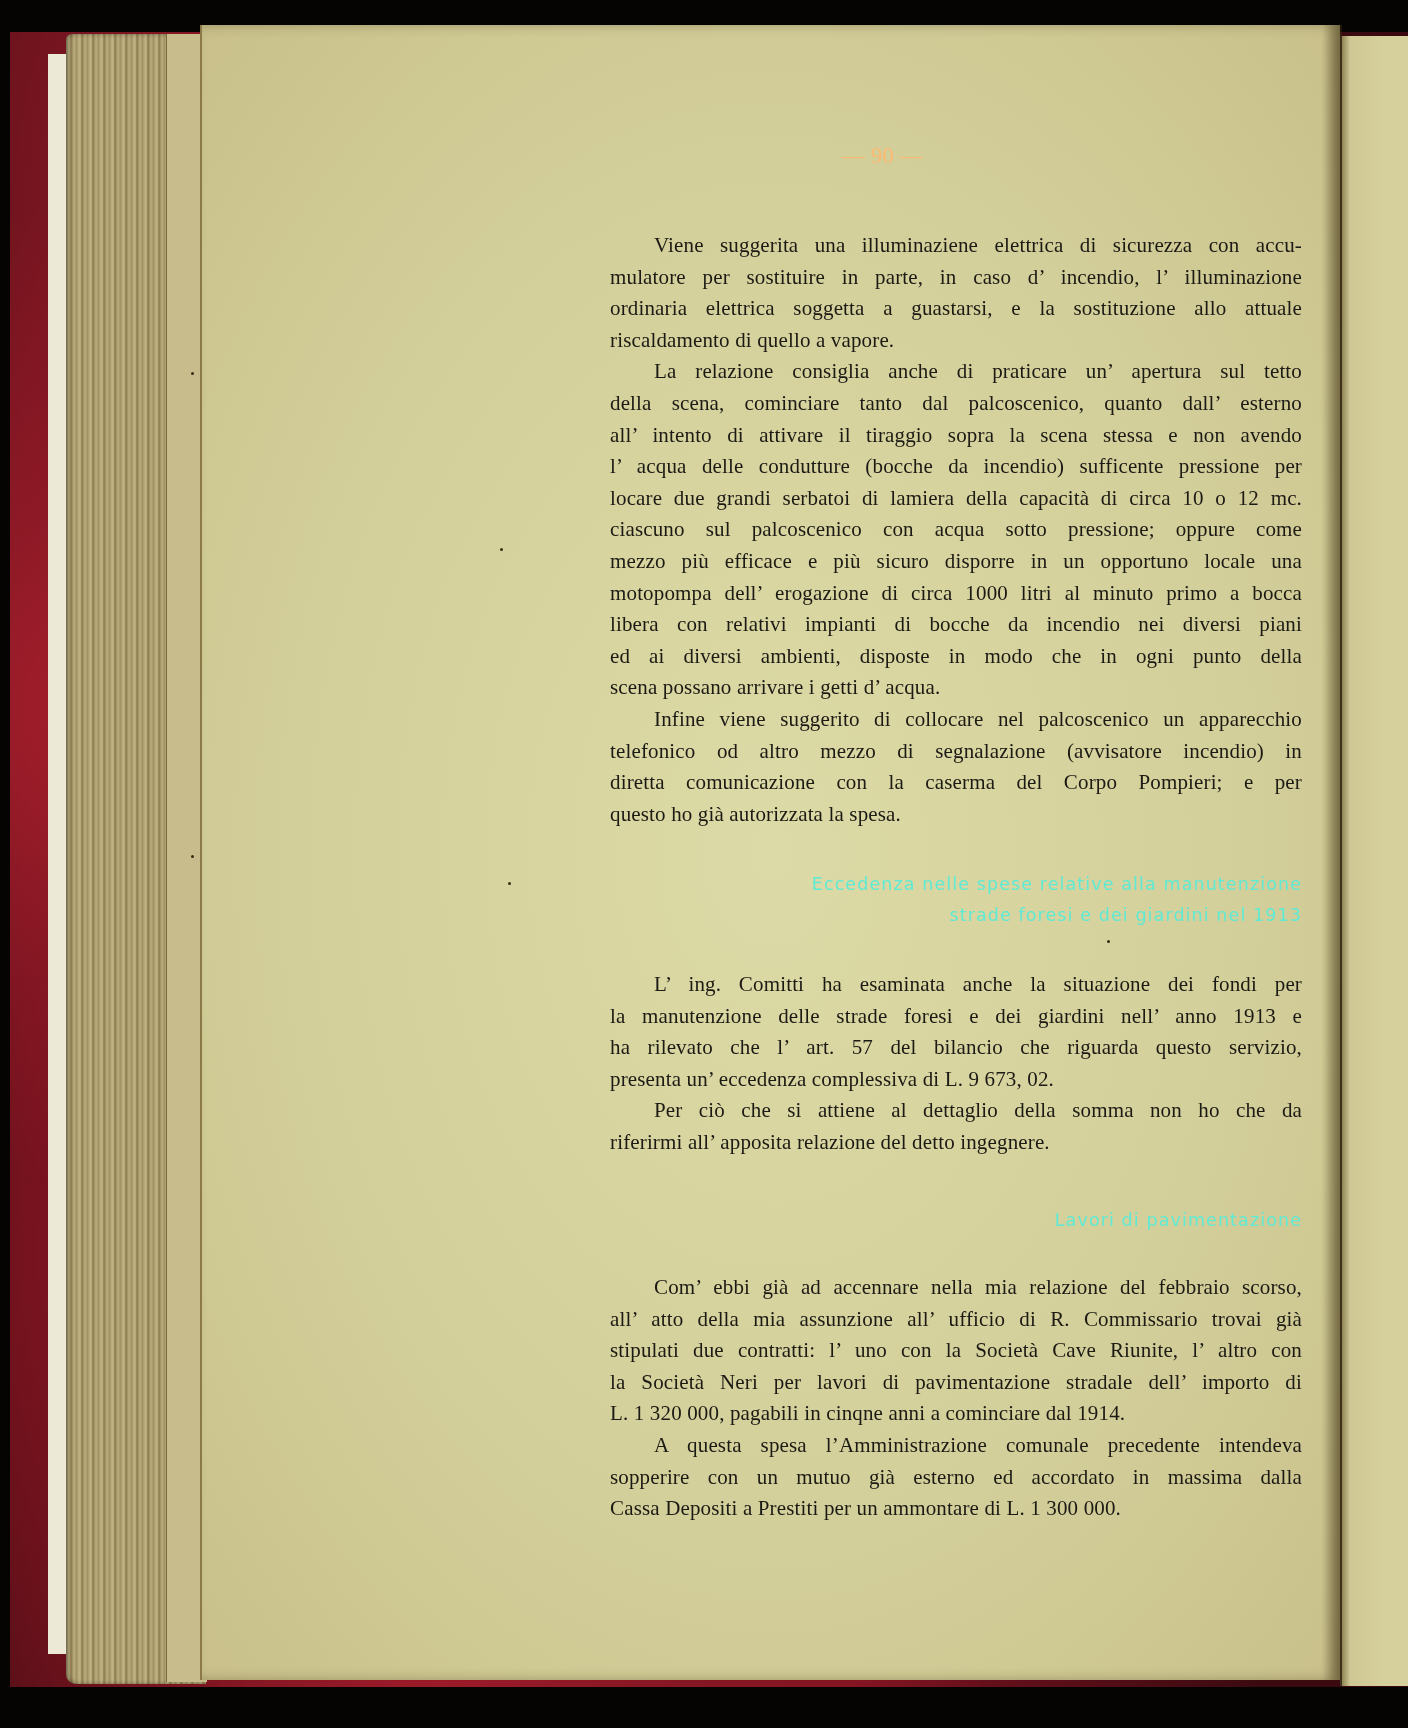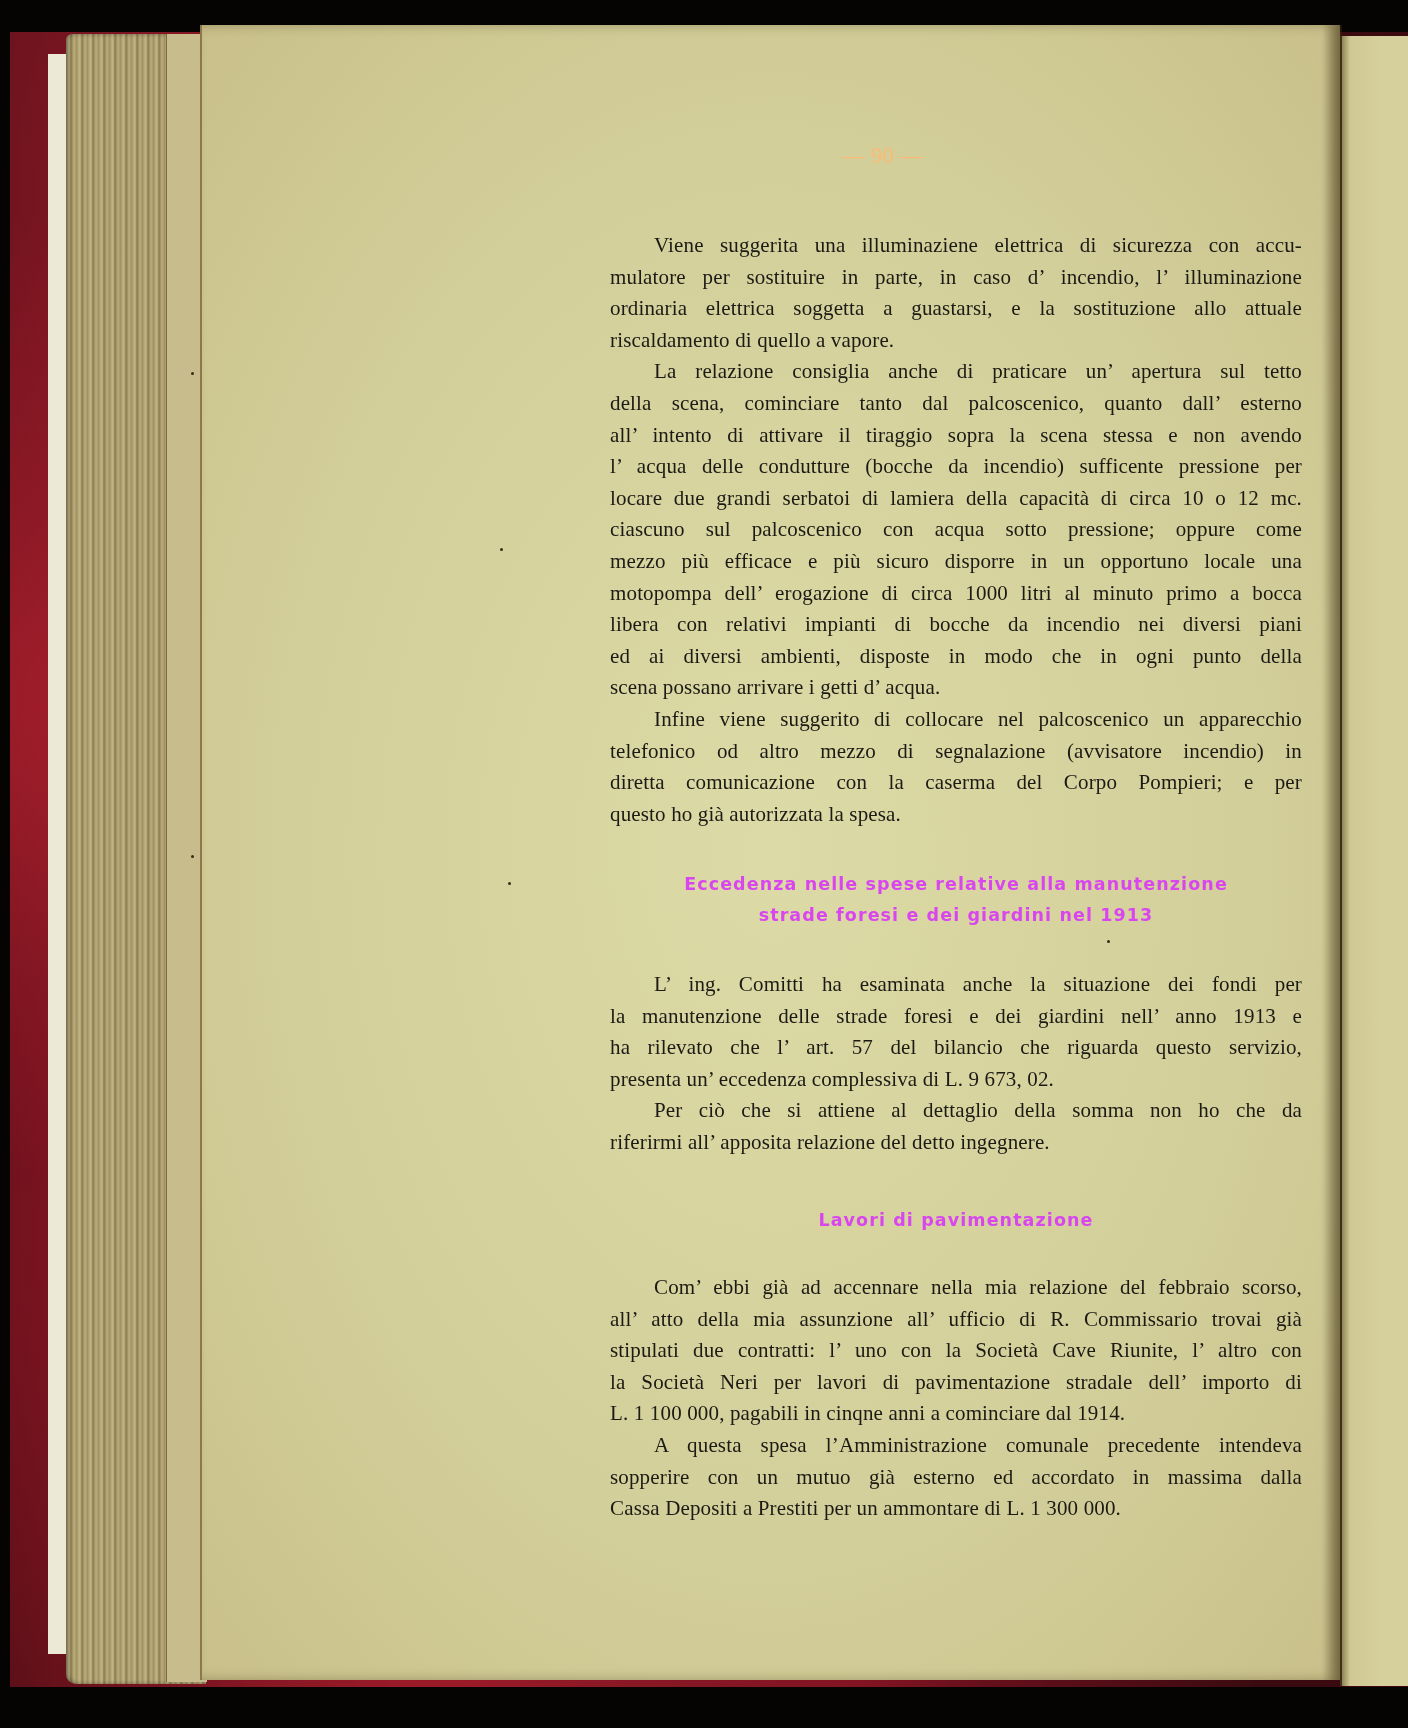--- a/index.html
+++ b/index.html
@@ -120,26 +120,26 @@
     .para .line.last {
       text-align-last: left;
     }
     .para .line.indent {
       padding-left: 44px;
     }
     .heading {
       position: absolute;
       left: 610px;
       width: 692px;
-      text-align: center;
+      text-align: right;
       font-family: "DejaVu Sans", "Liberation Sans", sans-serif;
-      font-weight: bold;
+      font-weight: normal;
       font-size: 17.5px;
       letter-spacing: 1.1px;
-      color: #d946ef;
+      color: #5eead4;
       line-height: 31px;
     }
     .heading .hline { display: block; }
 
     .speck {
       position: absolute;
       width: 3px;
       height: 3px;
       border-radius: 50%;
       background: #3a2a15;
@@ -214,20 +214,20 @@
 <div class="heading" style="top:1205px;">
   <span class="hline">Lavori di pavimentazione</span>
 </div>
 
 <div class="text-block" style="top:1272px;">
   <p class="para">
     <span class="line indent">Com’ ebbi già ad accennare nella mia relazione del febbraio scorso,</span>
     <span class="line">all’ atto della mia assunzione all’ ufficio di R. Commissario trovai già</span>
     <span class="line">stipulati due contratti: l’ uno con la Società Cave Riunite, l’ altro con</span>
     <span class="line">la Società Neri per lavori di pavimentazione stradale dell’ importo di</span>
-    <span class="line last">L. 1 100 000, pagabili in cinqne anni a cominciare dal 1914.</span>
+    <span class="line last">L. 1 320 000, pagabili in cinqne anni a cominciare dal 1914.</span>
   </p>
   <p class="para">
     <span class="line indent">A questa spesa l’Amministrazione comunale precedente intendeva</span>
     <span class="line">sopperire con un mutuo già esterno ed accordato in massima dalla</span>
     <span class="line last">Cassa Depositi a Prestiti per un ammontare di L. 1 300 000.</span>
   </p>
 </div>
 
 </body></html>

